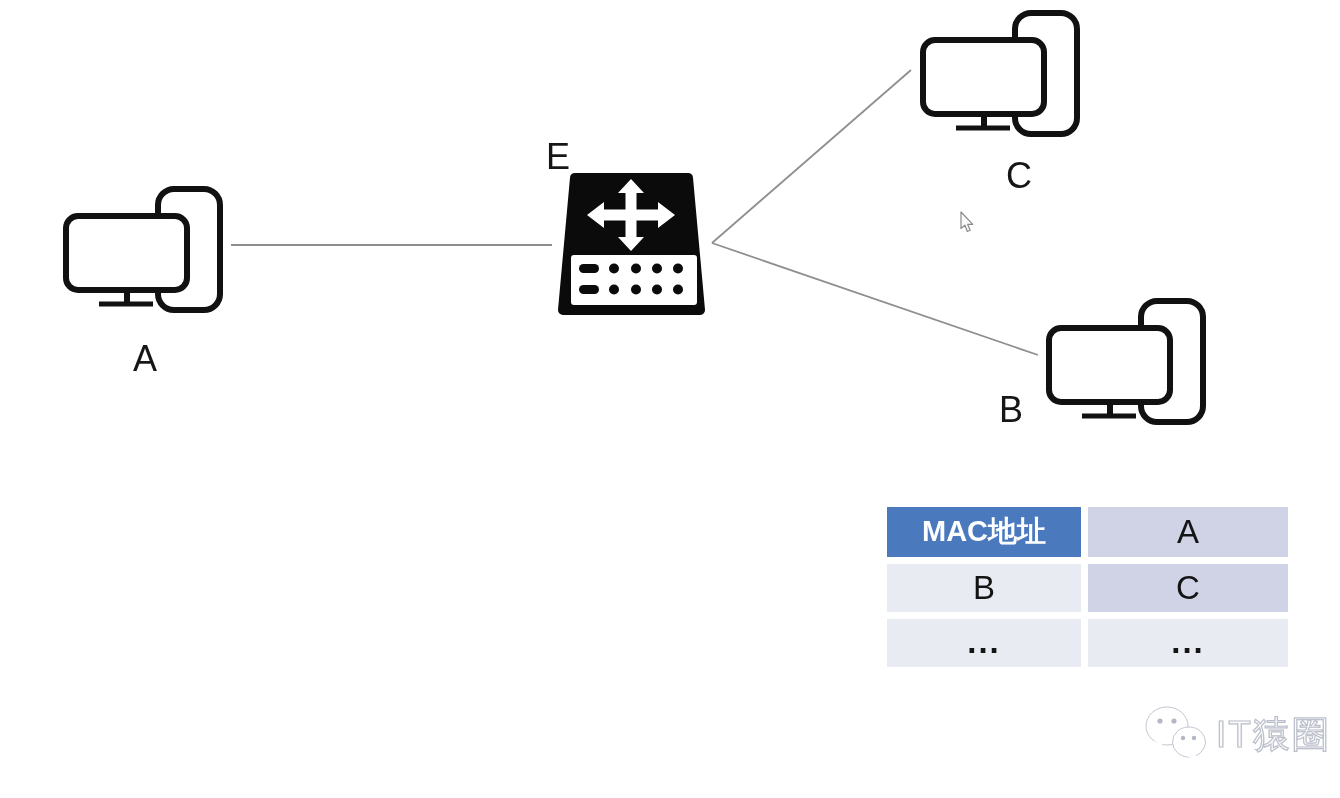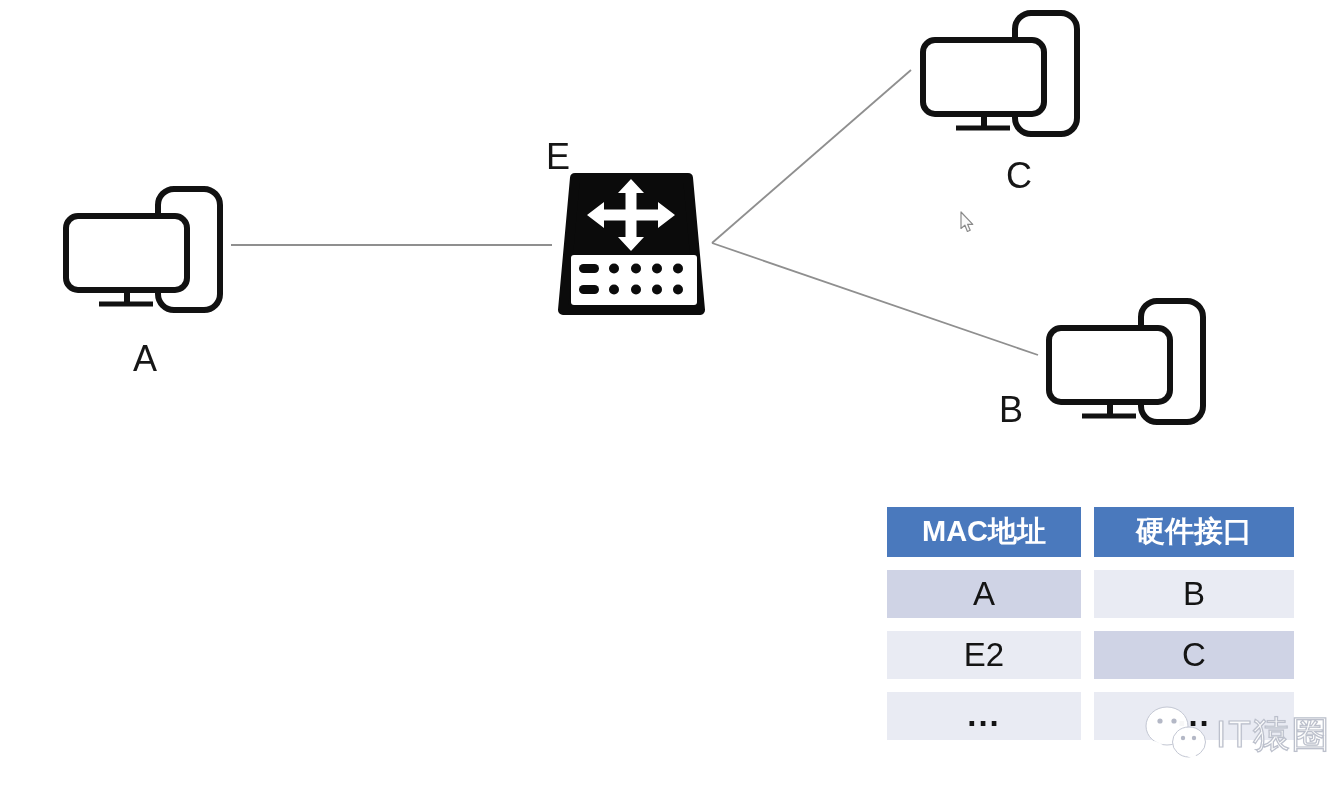--- a/index.html
+++ b/index.html
@@ -24,21 +24,21 @@
   #label-e { left: 546px; top: 139px; }
   #label-c { left: 1006px; top: 158px; }
   #label-b { left: 999px; top: 392px; }
 
   
   .mac-table {
     position: absolute; left: 887px; top: 507px;
     display: grid;
     grid-template-columns: 194px 200px;
     grid-template-rows: 50px 48px 48px 48px 44px;
-    gap: 13px;
+    gap: 7px;
   }
   .cell {
     display: flex; align-items: center; justify-content: center;
     font-size: 33px; color: #141414;
   }
   .cell.hdr {
     background: #4a79bd;
     color: #ffffff;
     font-weight: 700;
     font-size: 29px;
@@ -125,26 +125,24 @@
     </g>
   </svg>
 
   <div class="node-label" id="label-a">A</div>
   <div class="node-label" id="label-e">E</div>
   <div class="node-label" id="label-c">C</div>
   <div class="node-label" id="label-b">B</div>
 
   <div class="mac-table">
     <div class="cell hdr">MAC地址</div>
-    <div class="cell hdr">硬件接口</div>
 
     <div class="cell band-dark">A</div>
 
     <div class="cell band-light">B</div>
-    <div class="cell band-light">E2</div>
 
     <div class="cell band-dark">C</div>
 
     <div class="cell band-light dots">...</div>
     <div class="cell band-light dots">...</div>
   </div>
 
   <div class="watermark">
     <svg width="68" height="68" viewBox="0 0 68 68">
       <g stroke="#c3c7d3" stroke-width="1" fill="rgba(255,255,255,0.97)">

